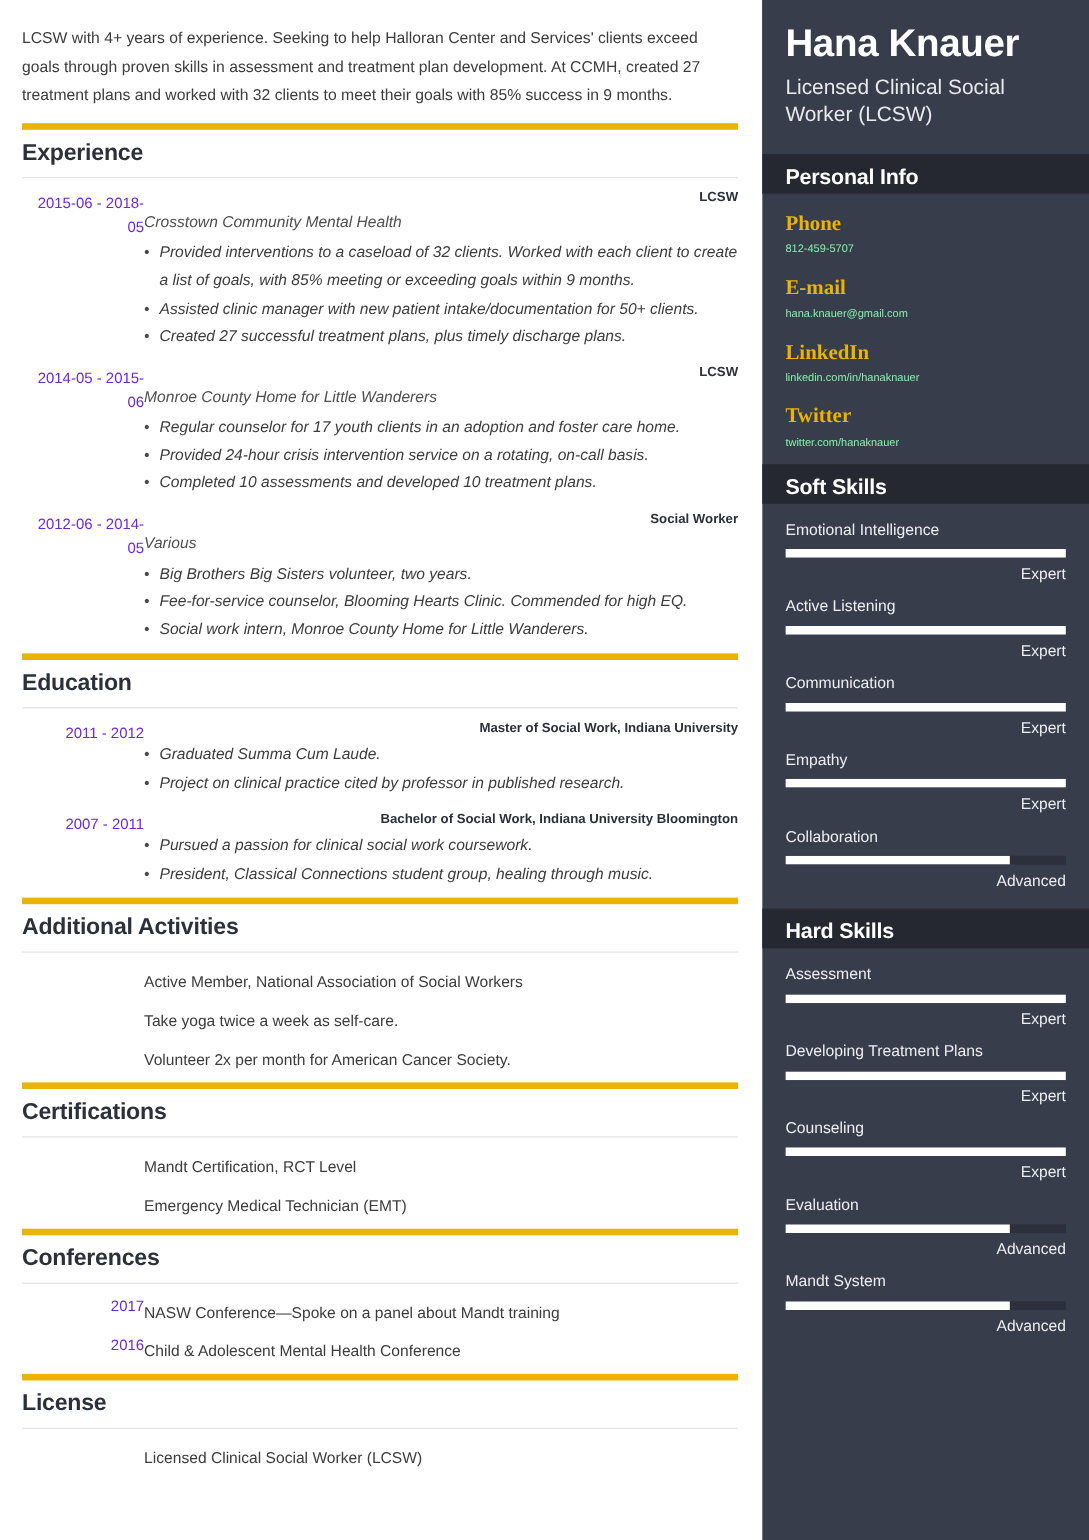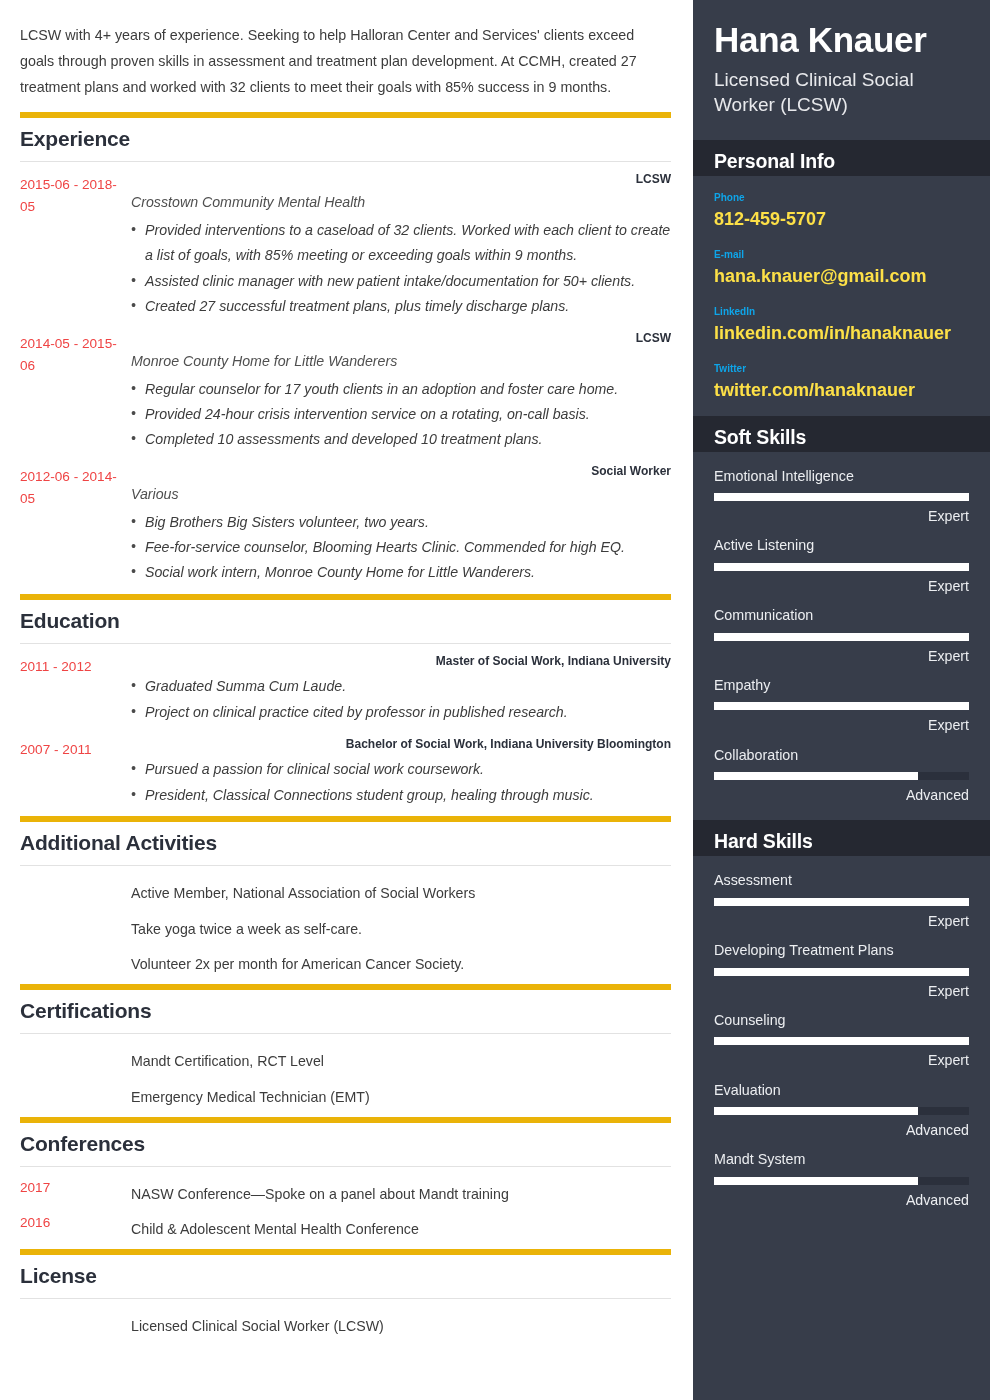--- a/index.html
+++ b/index.html
@@ -54,22 +54,23 @@
     align-items: flex-start;
     margin-bottom: 12px;
   }
   .entry:last-child { margin-bottom: 8px; }
 
   .entry-date {
     width: 111px;
     flex: 0 0 111px;
     font-size: 13.6px;
     line-height: 1.62;
-    color: #ef4444;
+    color: #6d28d9;
     padding-top: 2px;
+    text-align: right;
   }
 
   .entry-body { flex: 1 1 auto; min-width: 0; }
 
   .entry-title {
     font-size: 12px;
     font-weight: bold;
     color: #2b303b;
     line-height: 1.3;
     margin-bottom: 5px;
@@ -154,33 +155,33 @@
     padding: 10px 21px 3px 21px;
     letter-spacing: -0.2px;
   }
 
   .side-body { padding: 14px 21px 8px 21px; }
 
   .info-item { margin-bottom: 14px; }
   .info-item:last-child { margin-bottom: 4px; }
 
   .info-label {
-    font-size: 10px;
+    font-size: 19px;
     font-weight: bold;
-    color: #0ea5e9;
+    color: #eab308;
     line-height: 1.5;
     margin-bottom: 1px;
+    font-family: Liberation Serif, serif;
   }
 
   .info-value {
-    font-size: 18px;
-    color: #fde047;
+    font-size: 10px;
+    color: #86efac;
     line-height: 1.5;
     word-break: break-word;
-    font-weight: bold;
   }
 
   .skill { margin-bottom: 8px; }
   .skill:last-child { margin-bottom: 6px; }
 
   .skill-name {
     font-size: 14.3px;
     color: #eceef1;
     line-height: 1.5;
     margin-bottom: 6px;

